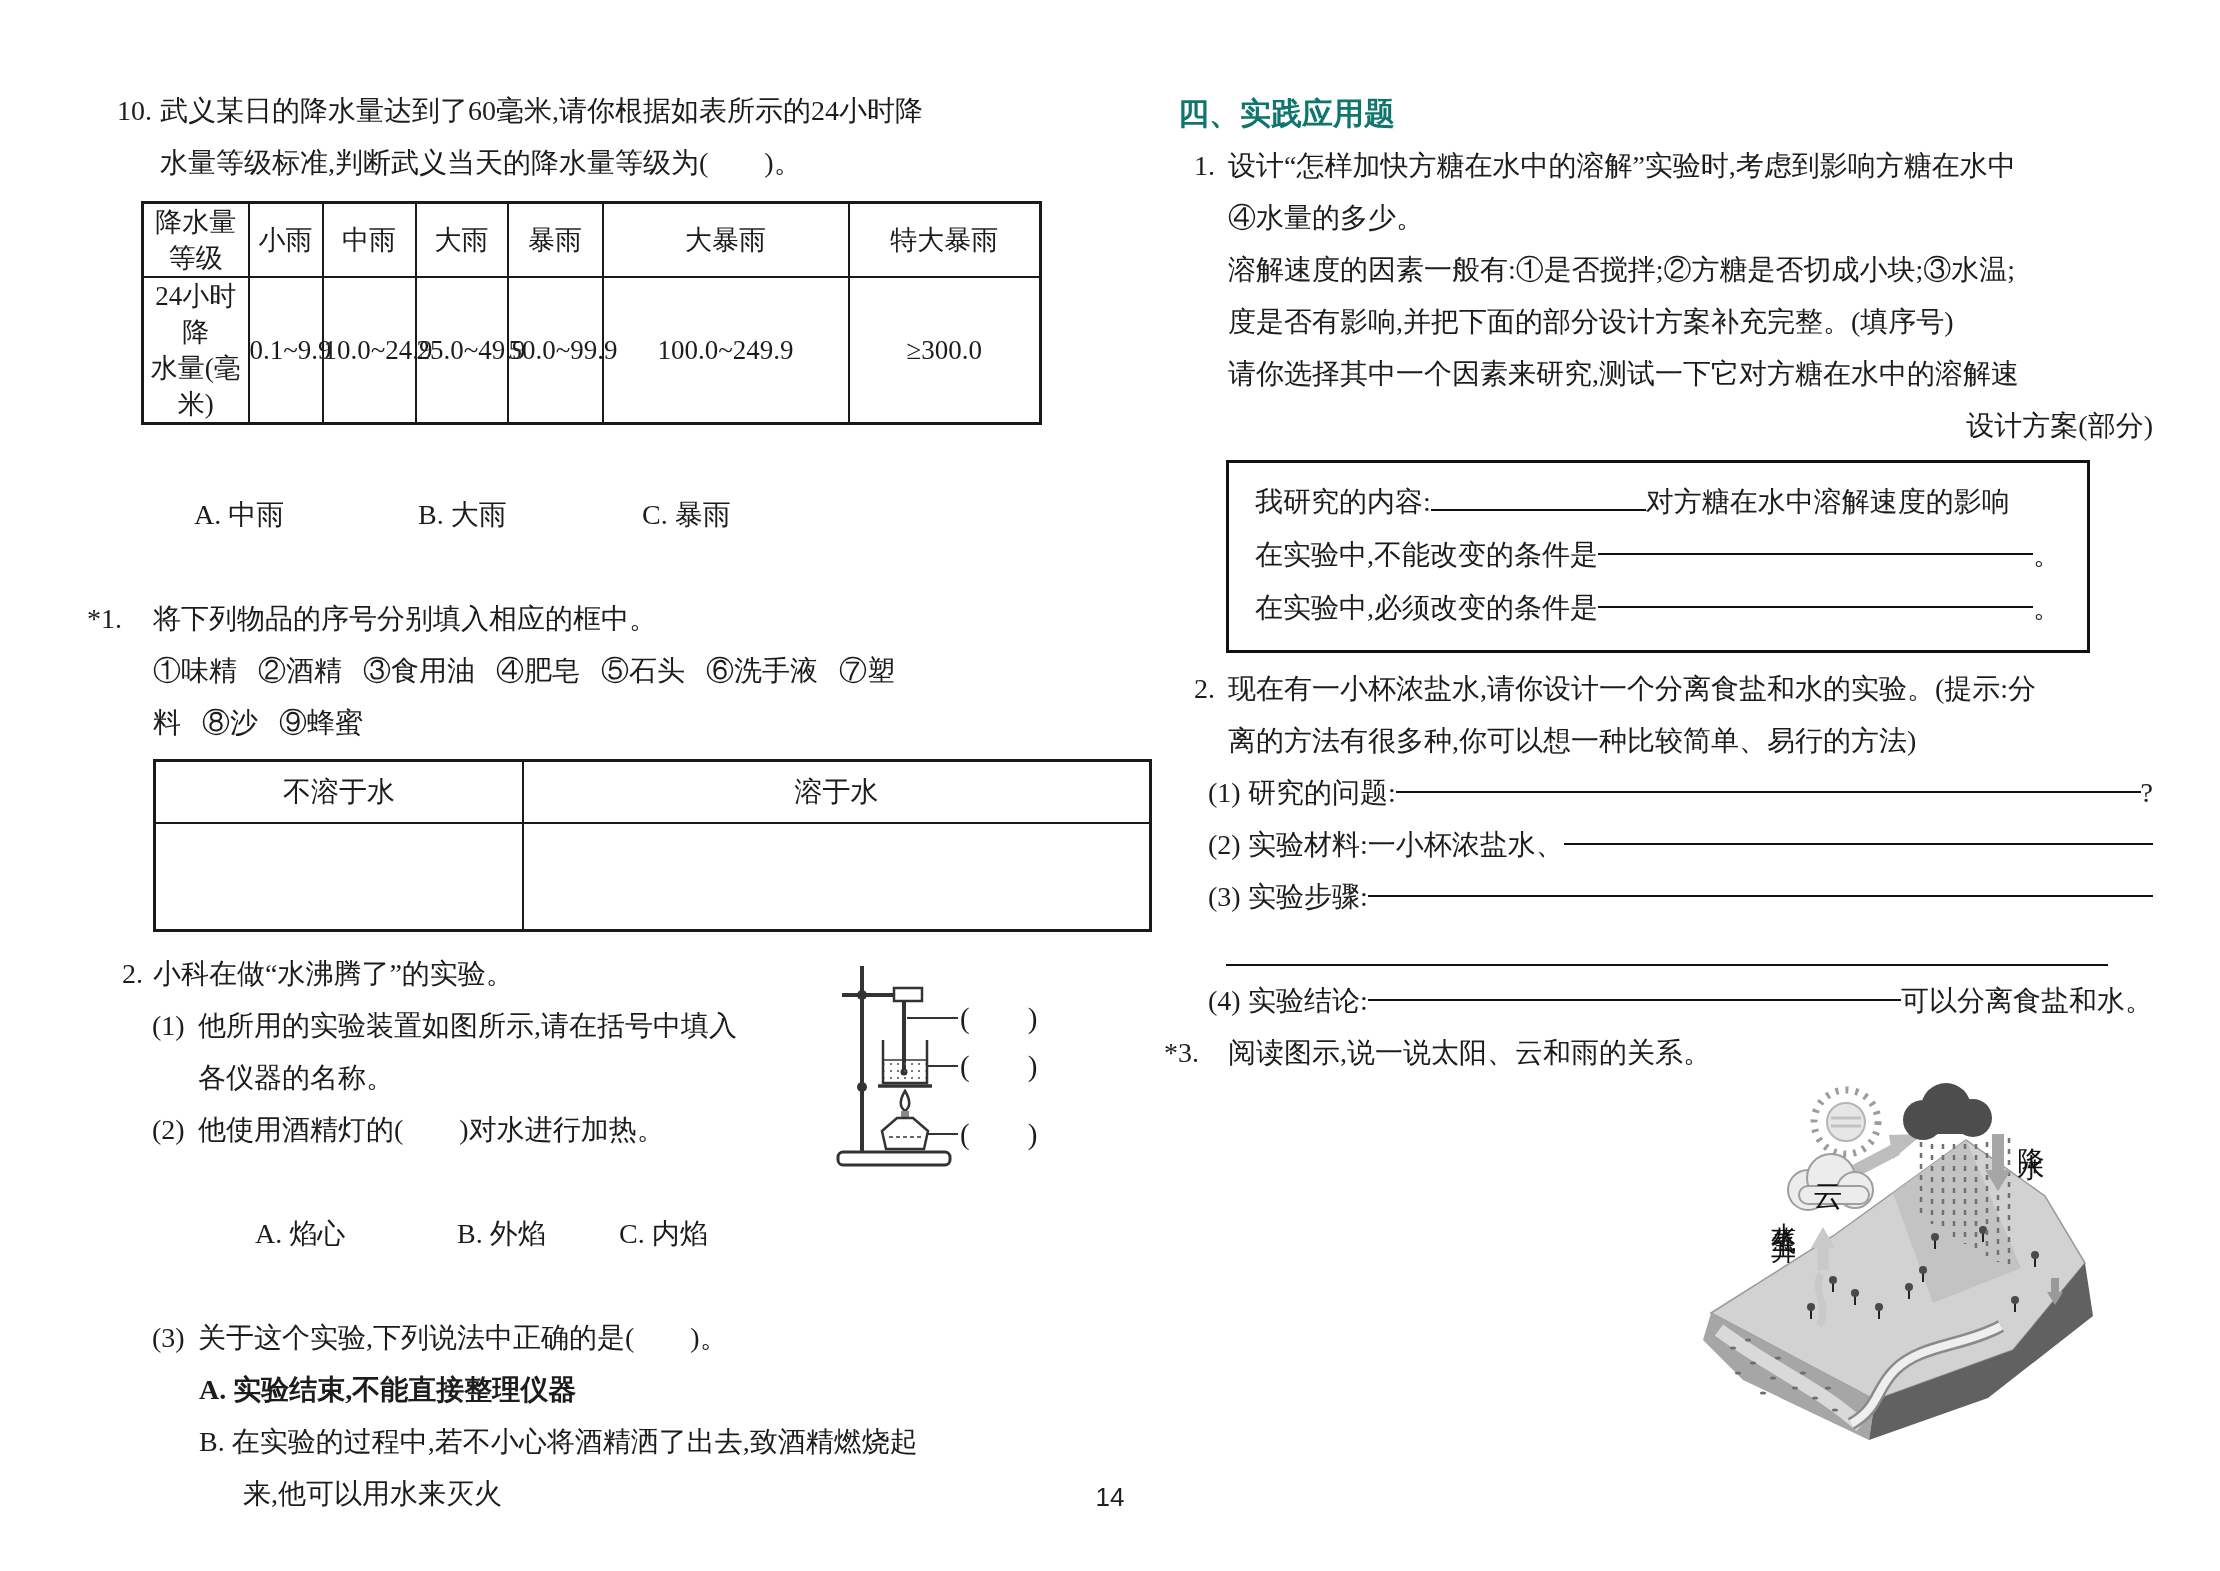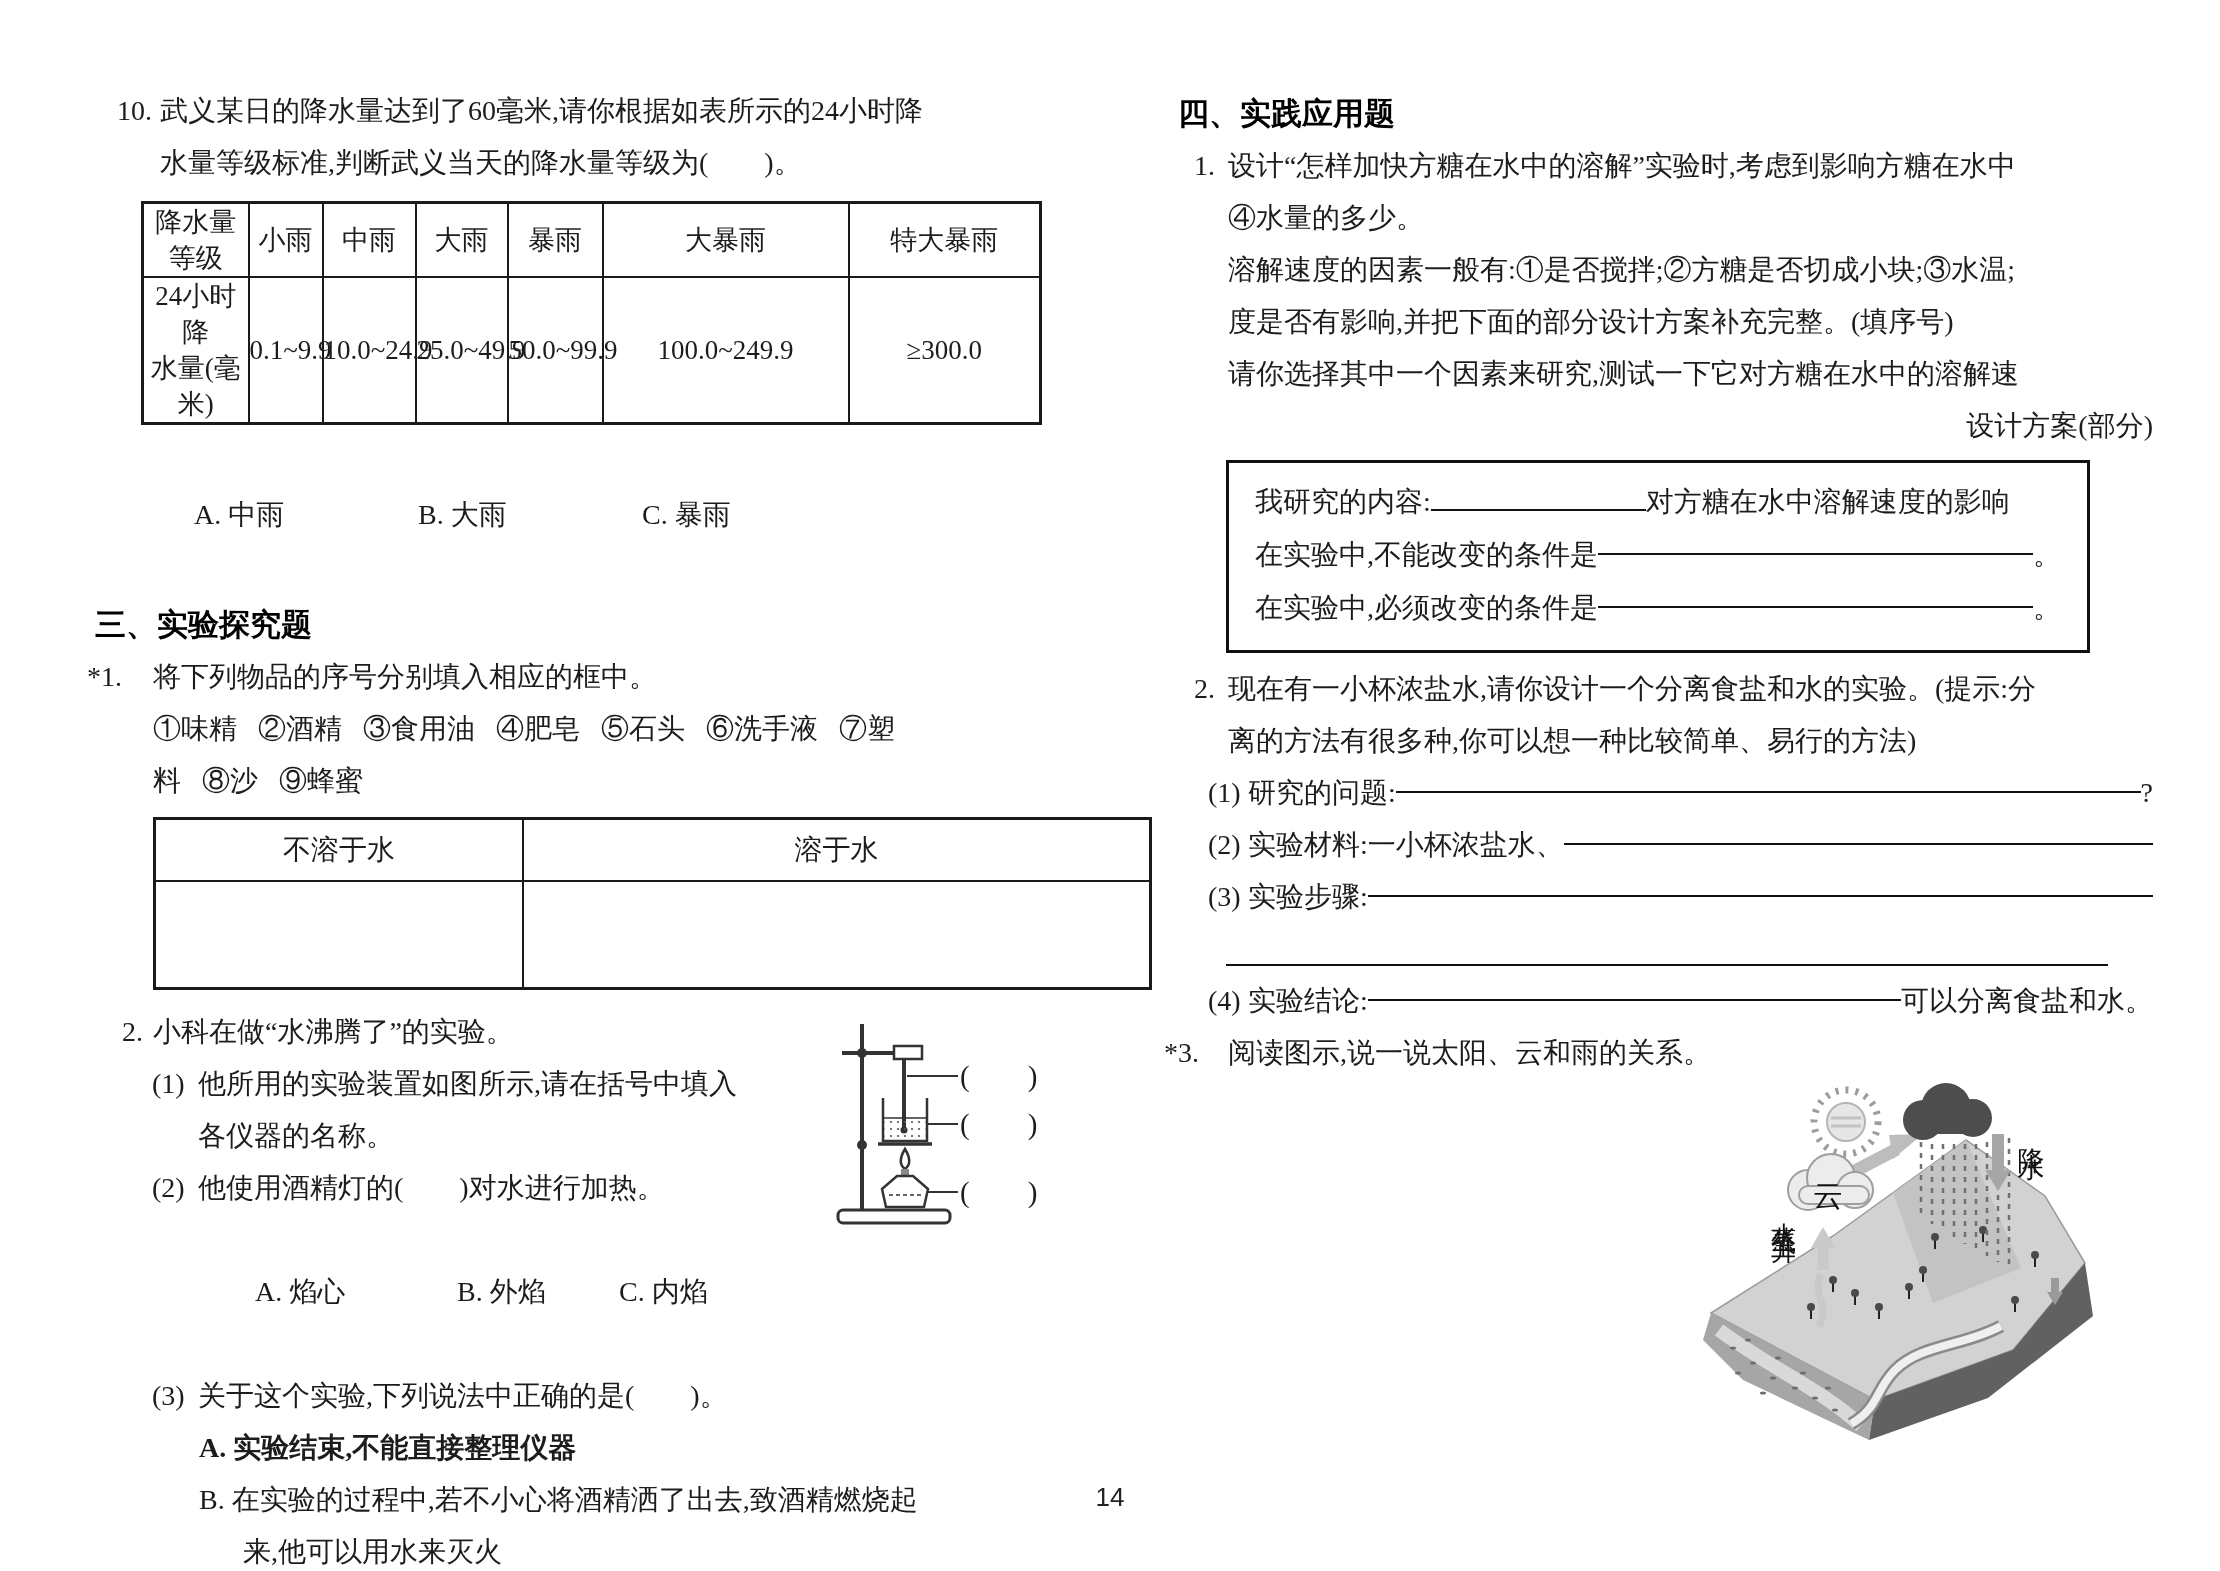--- a/index.html
+++ b/index.html
@@ -9,21 +9,21 @@
   .col-left{left:95px;width:960px;}
   .col-right{left:1178px;top:88px;width:975px;}
   .ln{line-height:52px;font-size:28px;white-space:pre;}
   .qrow{position:relative;padding-left:58px;}
   .qrow .qnum{position:absolute;left:27px;top:0;}
   .qrow.q10{padding-left:65px;} .qrow.q10 .qnum{left:22px;}
   .qrow.qstar .qnum{left:-8px;}
   .sub{position:relative;padding-left:103px;}
   .sub .snum{position:absolute;left:57px;top:0;}
   .sec{font-family:"Liberation Sans","DejaVu Sans",sans-serif;font-weight:bold;
-       font-size:31px;line-height:52px;color:#000000;white-space:pre;}
+       font-size:31px;line-height:52px;color:#0f766e;white-space:pre;}
   
   table.rain{border-collapse:collapse;table-layout:fixed;width:898px;margin:12px 0 0 46px;
              border:3px solid #1a1a1a;font-size:27px;}
   table.rain td{border:2px solid #1a1a1a;text-align:center;vertical-align:middle;padding:0;}
   tr.rt-head td{height:46px;}
   tr.rt-vals td{height:96px;}
   .rt-label div{line-height:36px;}
   
   .opts{padding-left:57px;margin-top:12px;}
   .opts span{display:inline-block;width:224px;white-space:pre;}
@@ -109,21 +109,20 @@
         <td>100.0~249.9</td>
         <td>≥300.0</td>
       </tr>
       </tbody>
     </table>
 
     <div class="ln opts">
       <span>A. 中雨</span><span>B. 大雨</span><span>C. 暴雨</span>
     </div>
 
-    <div class="sec" style="margin-top:6px;">三、实验探究题</div>
 
     <div class="qrow qstar">
       <div class="ln"><span class="qnum">*1.</span><span>将下列物品的序号分别填入相应的框中。</span></div>
       <div class="ln">①味精   ②酒精   ③食用油   ④肥皂   ⑤石头   ⑥洗手液   ⑦塑</div>
       <div class="ln">料   ⑧沙   ⑨蜂蜜</div>
     </div>
 
     <table class="sol">
       <colgroup>
           <col style="width:37%">

